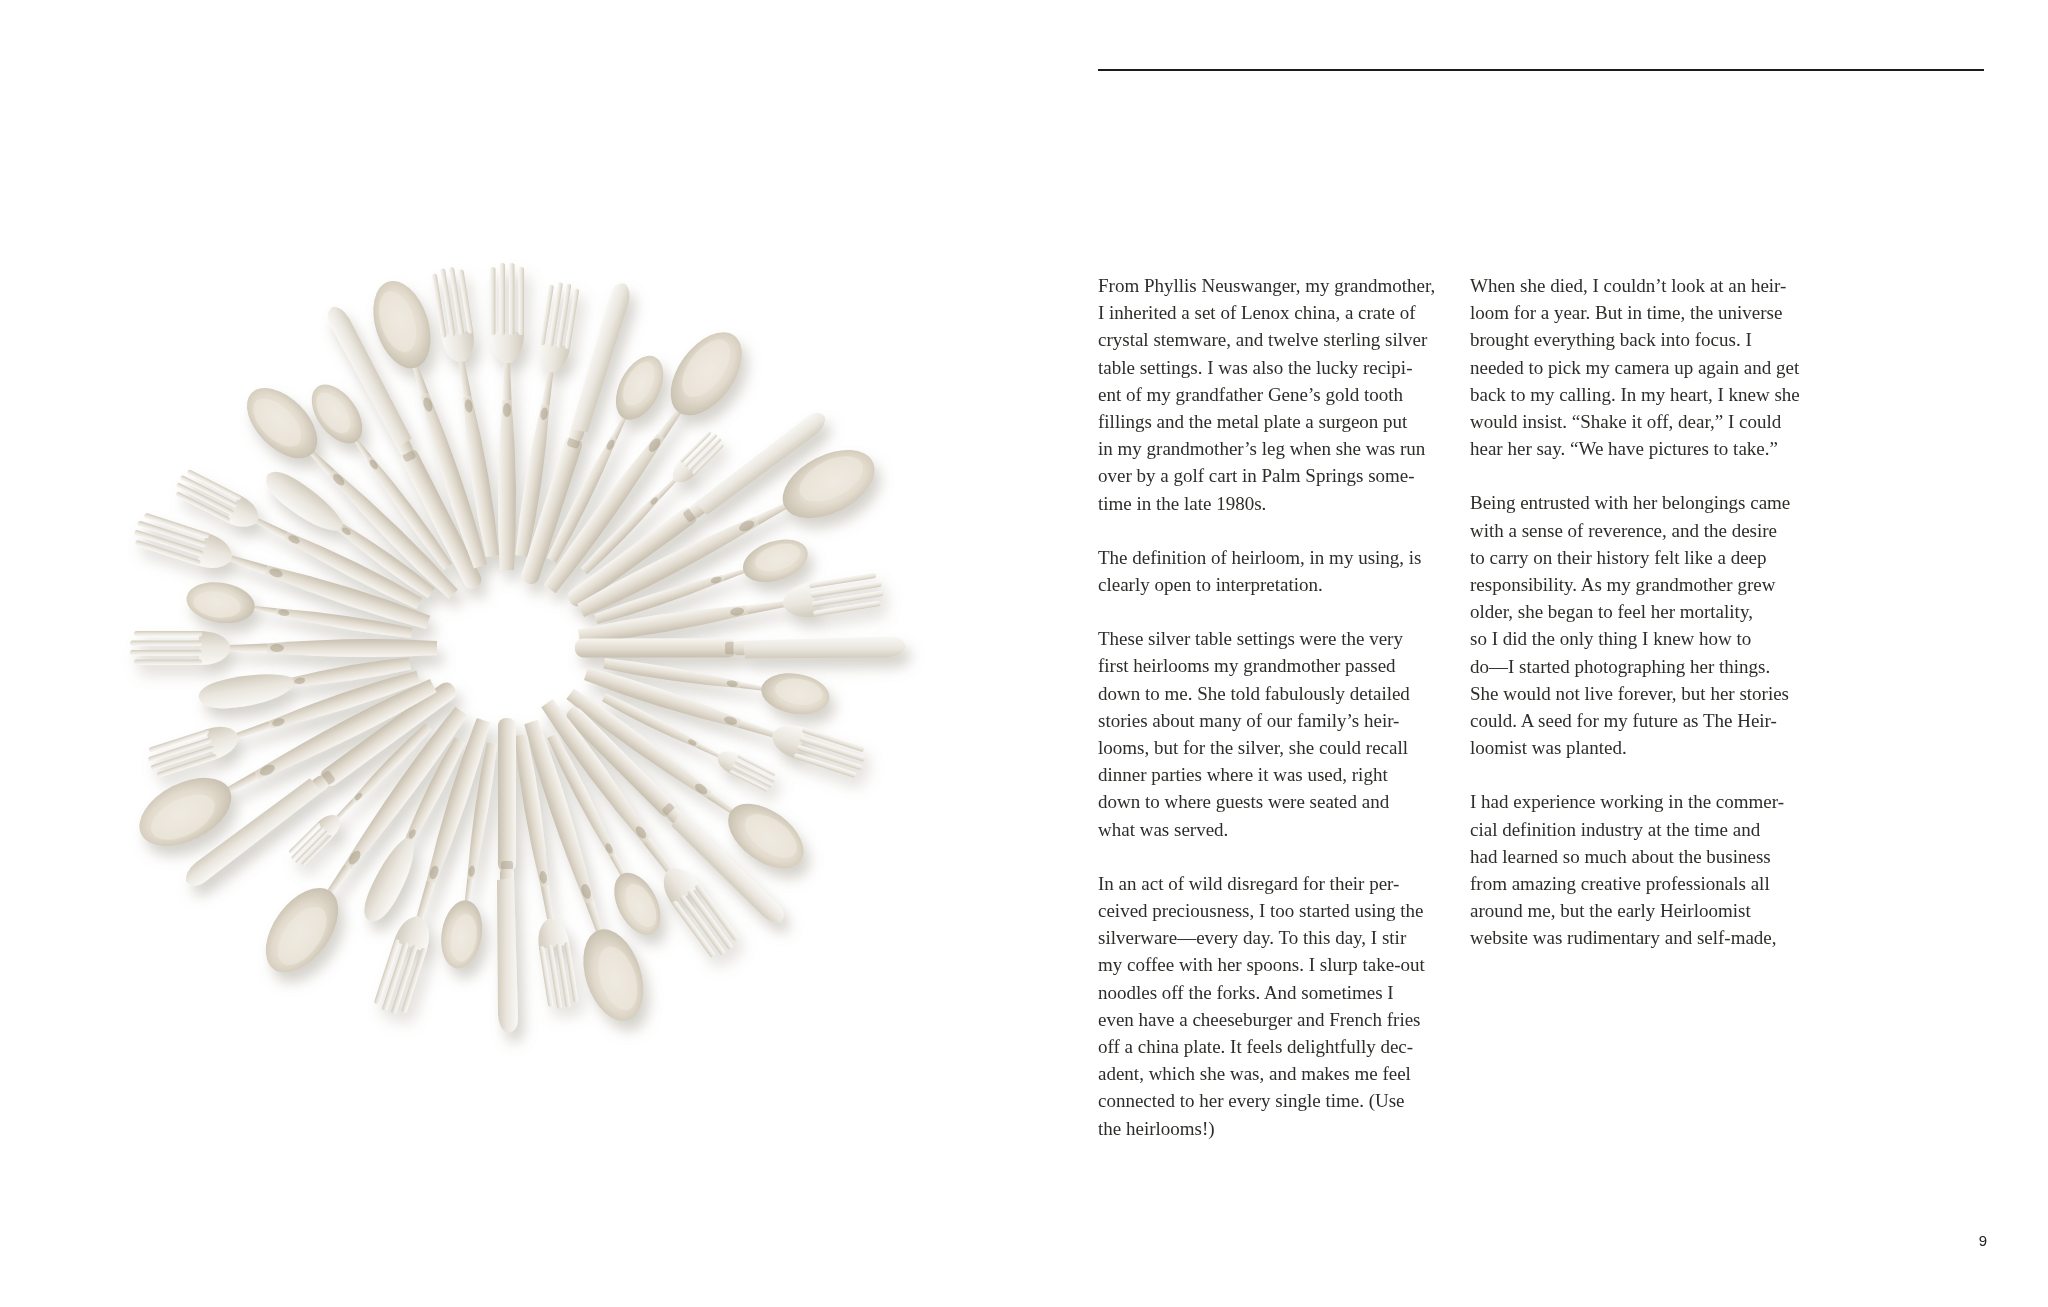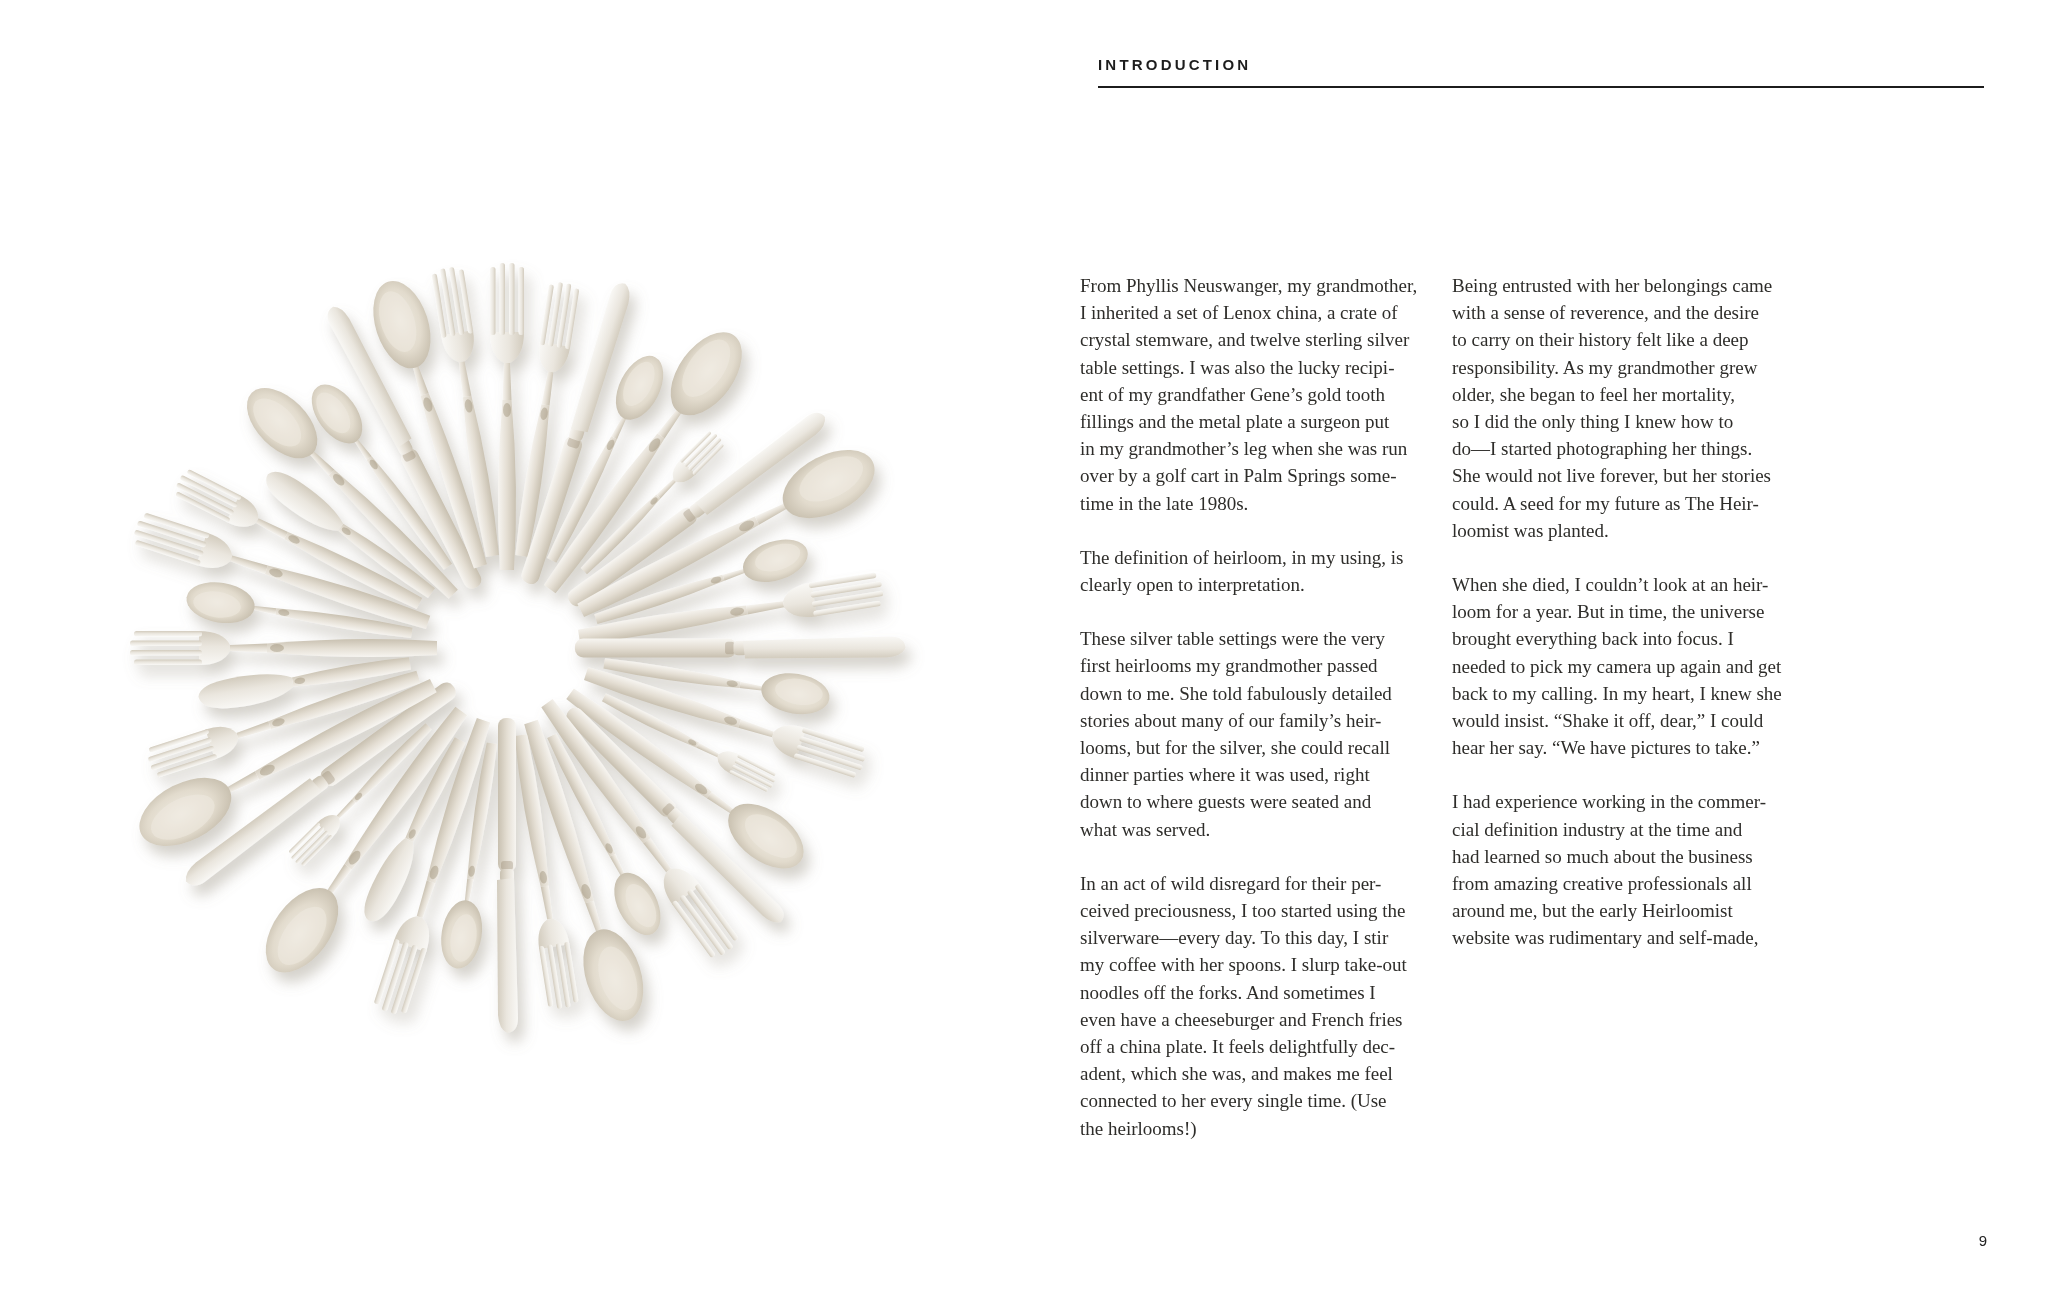--- a/index.html
+++ b/index.html
@@ -15,21 +15,21 @@
   
   .rp-header { position:absolute; left:74px; top:56px; width:886px; }
   .rp-title {
     font-family:"Liberation Sans", sans-serif;
     font-size:15px; font-weight:600; letter-spacing:3.2px;
     color:#1d1d1d;
   }
   .rp-rule { margin-top:13px; height:2px; background:#1c1c1c; width:886px; }
 
   .rp-columns {
-    position:absolute; left:56px; top:272px;
+    position:absolute; left:74px; top:272px;
     display:flex; gap:26px;font-family:Liberation Serif, serif;
   }
   .rp-col { width:346px; }
   .rp-col p {
     margin:0 0 27px 0;
     font-size:19px; line-height:27.2px;
     color:#2e2d2a;
     white-space:pre-line;
     text-align:left;
   }
@@ -143,21 +143,20 @@
         <use href="#u-knife" transform="translate(422,430) rotate(333) translate(0,-70)"></use>
         <use href="#u-spoon" transform="translate(422,430) rotate(342) translate(0,-88) scale(1.05)"></use>
         <use href="#u-fork" transform="translate(422,430) rotate(351) translate(0,-95) scale(0.95)"></use>
       </g>
     </svg>
   </div>
 
   <div class="page page-right">
 
     <div class="rp-header">
-      <div class="rp-title">INTRODUCTION</div>
       <div class="rp-rule"></div>
     </div>
 
     <div class="rp-columns">
       <div class="rp-col">
         <p>From Phyllis Neuswanger, my grandmother,
 I inherited a set of Lenox china, a crate of
 crystal stemware, and twelve sterling silver
 table settings. I was also the lucky recipi-
 ent of my grandfather Gene’s gold tooth
@@ -180,37 +179,37 @@
 silverware—every day. To this day, I stir
 my coffee with her spoons. I slurp take-out
 noodles off the forks. And sometimes I
 even have a cheeseburger and French fries
 off a china plate. It feels delightfully dec-
 adent, which she was, and makes me feel
 connected to her every single time. (Use
 the heirlooms!)</p>
       </div>
       <div class="rp-col">
+        <p>When she died, I couldn’t look at an heir-
+loom for a year. But in time, the universe
+brought everything back into focus. I
+needed to pick my camera up again and get
+back to my calling. In my heart, I knew she
+would insist. “Shake it off, dear,” I could
+hear her say. “We have pictures to take.”</p>
         <p>Being entrusted with her belongings came
 with a sense of reverence, and the desire
 to carry on their history felt like a deep
 responsibility. As my grandmother grew
 older, she began to feel her mortality,
 so I did the only thing I knew how to
 do—I started photographing her things.
 She would not live forever, but her stories
 could. A seed for my future as The Heir-
 loomist was planted.</p>
-        <p>When she died, I couldn’t look at an heir-
-loom for a year. But in time, the universe
-brought everything back into focus. I
-needed to pick my camera up again and get
-back to my calling. In my heart, I knew she
-would insist. “Shake it off, dear,” I could
-hear her say. “We have pictures to take.”</p>
         <p>I had experience working in the commer-
 cial definition industry at the time and
 had learned so much about the business
 from amazing creative professionals all
 around me, but the early Heirloomist
 website was rudimentary and self-made,</p>
       </div>
     </div>
 
     <div class="rp-pagenum">9</div>

